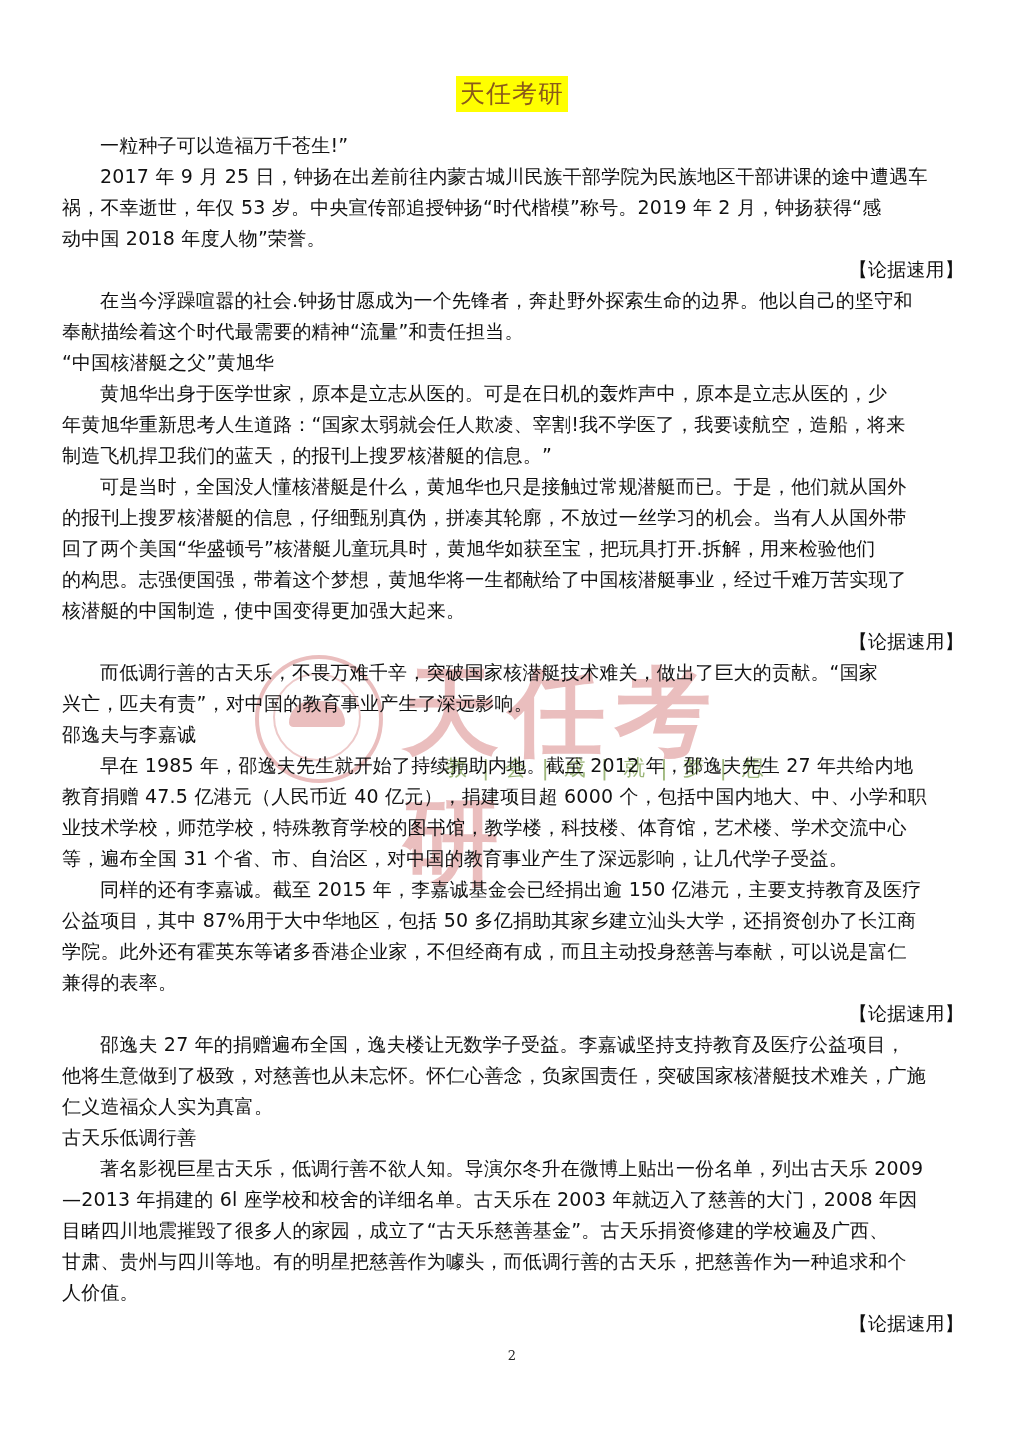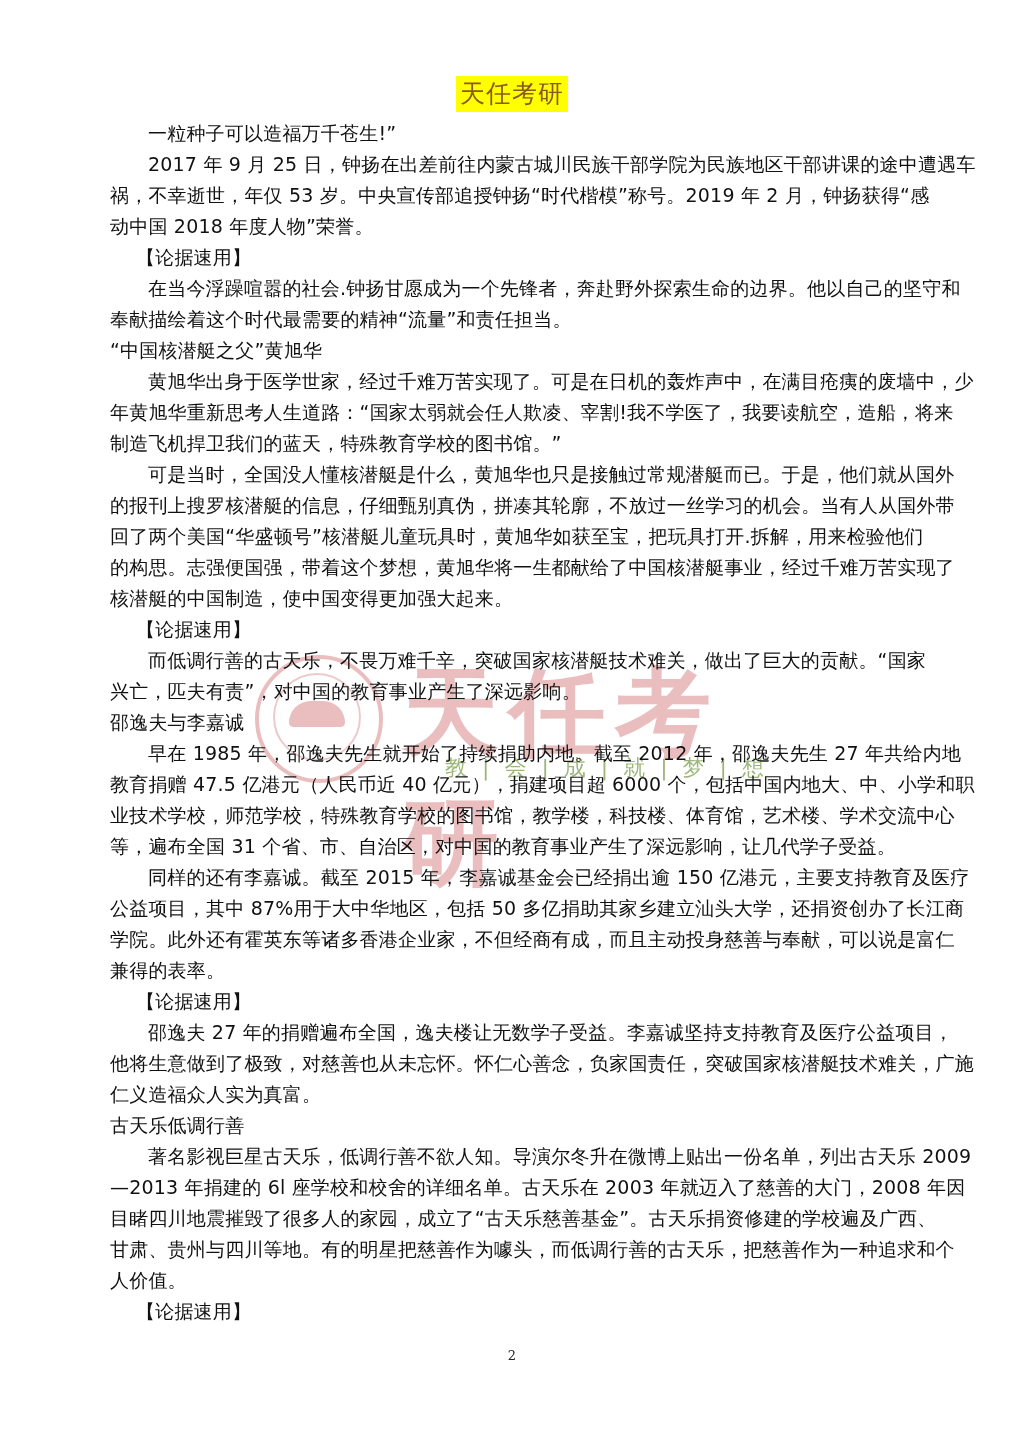--- a/index.html
+++ b/index.html
@@ -3,25 +3,25 @@
 <meta charset="utf-8">
 <style>
   html, body { margin: 0; padding: 0; background: #ffffff; }
   body { width: 1024px; height: 1448px; position: relative; overflow: hidden;
          font-family: "DejaVu Sans", "Liberation Sans", sans-serif; color: #111; }
   .page { position: absolute; left: 0; top: 0; width: 816px; height: 1448px; }
   .header { position: absolute; top: 76px; left: 0; width: 1024px; text-align: center; }
   .header-badge { display: inline-block; background: #ffff00; color: #8a5a1a;
          font-family: "DejaVu Serif", "Liberation Serif", serif; font-size: 25px;
          line-height: 36px; padding: 0 4px; letter-spacing: 1px; }
-  .content { position: absolute; left: 62px; top: 118px; width: 902px; margin-left: 48px; }
+  .content { position: absolute; left: 62px; top: 130px; width: 902px; }
   .line { font-size: 19px; line-height: 31px; letter-spacing: 0.2px; white-space: nowrap; overflow: visible; }
   .p { text-indent: 38px; }
   .center { text-align: left; text-indent: 0; }
-  .label { text-indent: 26px; }
+  .label { text-indent: 26px; text-align: right; }
   .footer { position: absolute; top: 1348px; width: 1024px; text-align: center;
             font-family: "DejaVu Serif", serif; font-size: 13px; color: #222; }
   .watermark { position: absolute; left: 255px; top: 655px; width: 520px; height: 140px;
                pointer-events: none; opacity: 0.55; }
   .wm-seal { position: absolute; left: 0; top: 0; width: 120px; height: 120px;
              border: 4px solid #d98a8a; border-radius: 50%; }
   .wm-seal-inner { position: absolute; left: 14px; top: 14px; width: 84px; height: 84px;
              border: 2px solid #e0a0a0; border-radius: 50%; }
   .wm-cap { position: absolute; left: 30px; top: 42px; width: 56px; height: 26px;
              background: #d98a8a; border-radius: 30px 30px 6px 6px; }
@@ -50,23 +50,23 @@
 
   <div class="content" id="content">
       <div class="line p">一粒种子可以造福万千苍生!”</div>
       <div class="line p">2017 年 9 月 25 日，钟扬在出差前往内蒙古城川民族干部学院为民族地区干部讲课的途中遭遇车</div>
       <div class="line">祸，不幸逝世，年仅 53 岁。中央宣传部追授钟扬“时代楷模”称号。2019 年 2 月，钟扬获得“感</div>
       <div class="line">动中国 2018 年度人物”荣誉。</div>
       <div class="line label">【论据速用】</div>
       <div class="line p">在当今浮躁喧嚣的社会.钟扬甘愿成为一个先锋者，奔赴野外探索生命的边界。他以自己的坚守和</div>
       <div class="line">奉献描绘着这个时代最需要的精神“流量”和责任担当。</div>
       <div class="line center">“中国核潜艇之父”黄旭华</div>
-      <div class="line p">黄旭华出身于医学世家，经过千难万苦实现了。可是在日机的轰炸声中，在满目疮痍的废墙中，少</div>
+      <div class="line p">黄旭华出身于医学世家，原本是立志从医的。可是在日机的轰炸声中，原本是立志从医的，少</div>
       <div class="line">年黄旭华重新思考人生道路：“国家太弱就会任人欺凌、宰割!我不学医了，我要读航空，造船，将来</div>
-      <div class="line">制造飞机捍卫我们的蓝天，特殊教育学校的图书馆。”</div>
+      <div class="line">制造飞机捍卫我们的蓝天，的报刊上搜罗核潜艇的信息。”</div>
       <div class="line p">可是当时，全国没人懂核潜艇是什么，黄旭华也只是接触过常规潜艇而已。于是，他们就从国外</div>
       <div class="line">的报刊上搜罗核潜艇的信息，仔细甄别真伪，拼凑其轮廓，不放过一丝学习的机会。当有人从国外带</div>
       <div class="line">回了两个美国“华盛顿号”核潜艇儿童玩具时，黄旭华如获至宝，把玩具打开.拆解，用来检验他们</div>
       <div class="line">的构思。志强便国强，带着这个梦想，黄旭华将一生都献给了中国核潜艇事业，经过千难万苦实现了</div>
       <div class="line">核潜艇的中国制造，使中国变得更加强大起来。</div>
       <div class="line label">【论据速用】</div>
       <div class="line p">而低调行善的古天乐，不畏万难千辛，突破国家核潜艇技术难关，做出了巨大的贡献。“国家</div>
       <div class="line">兴亡，匹夫有责”，对中国的教育事业产生了深远影响。</div>
       <div class="line center">邵逸夫与李嘉诚</div>
       <div class="line p">早在 1985 年，邵逸夫先生就开始了持续捐助内地。截至 2012 年，邵逸夫先生 27 年共给内地</div>

